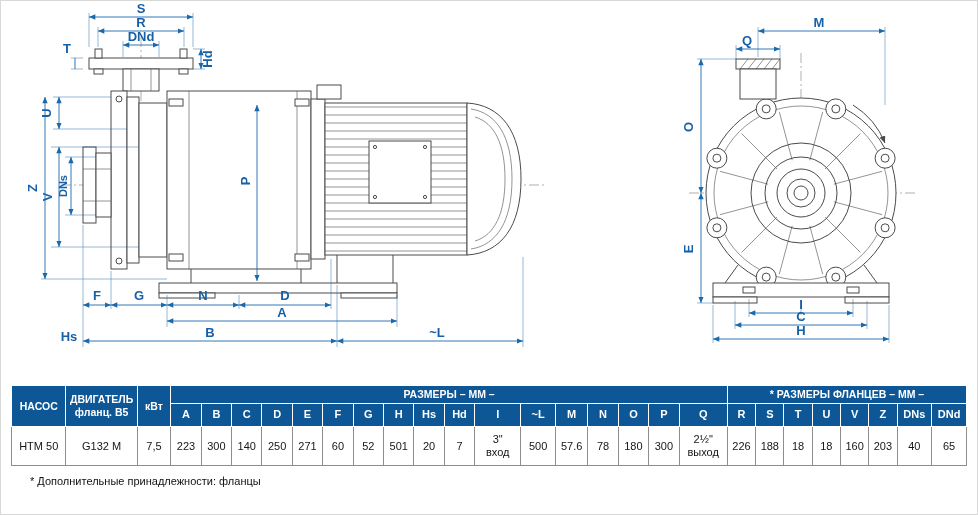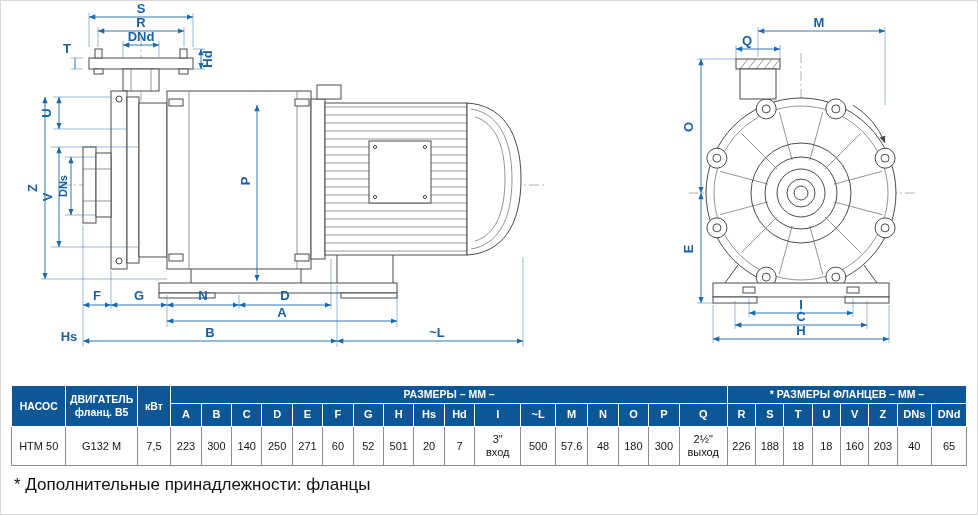--- a/index.html
+++ b/index.html
@@ -20,21 +20,21 @@
   .tblwrap{padding:8px 10px 0 10px;}
   table{border-collapse:collapse;table-layout:fixed;width:100%;
         font-size:11px;border:1px solid #8d8d8d;}
   th{background:#0d5796;color:#fff;border:1px solid #fff;
      padding:2px 1px;font-weight:bold;text-align:center;vertical-align:middle;
      font-size:10.5px;line-height:1.25;}
   tr.letters th{font-size:11px;height:18px;}
   td{border:1px solid #8d8d8d;text-align:center;padding:3px 1px;color:#151515;
      white-space:pre-line;height:32px;vertical-align:middle;background:#fff;
      font-size:11px;line-height:1.2;}
-  .foot{padding:9px 17px 0 13px;font-size:17px;color:#111;}
+  .foot{padding:9px 17px 0 13px;font-size:11px;color:#111;margin-left:16px;}
 </style>
 </head>
 <body>
 
 <div class="page">
 
   <svg width="978" height="372" viewBox="0 0 978 372">
     <defs>
       <marker id="ae" markerWidth="8" markerHeight="8" refX="7" refY="3" orient="auto">
         <path d="M0,0L7,3L0,6z" fill="#1b69ad"></path>
@@ -293,21 +293,21 @@
           <td>271</td>
           <td>60</td>
           <td>52</td>
           <td>501</td>
           <td>20</td>
           <td>7</td>
           <td>3"
 вход</td>
           <td>500</td>
           <td>57.6</td>
-          <td>48</td>
+          <td>78</td>
           <td>180</td>
           <td>300</td>
           <td>2½"
 выход</td>
           <td>226</td>
           <td>188</td>
           <td>18</td>
           <td>18</td>
           <td>160</td>
           <td>203</td>

